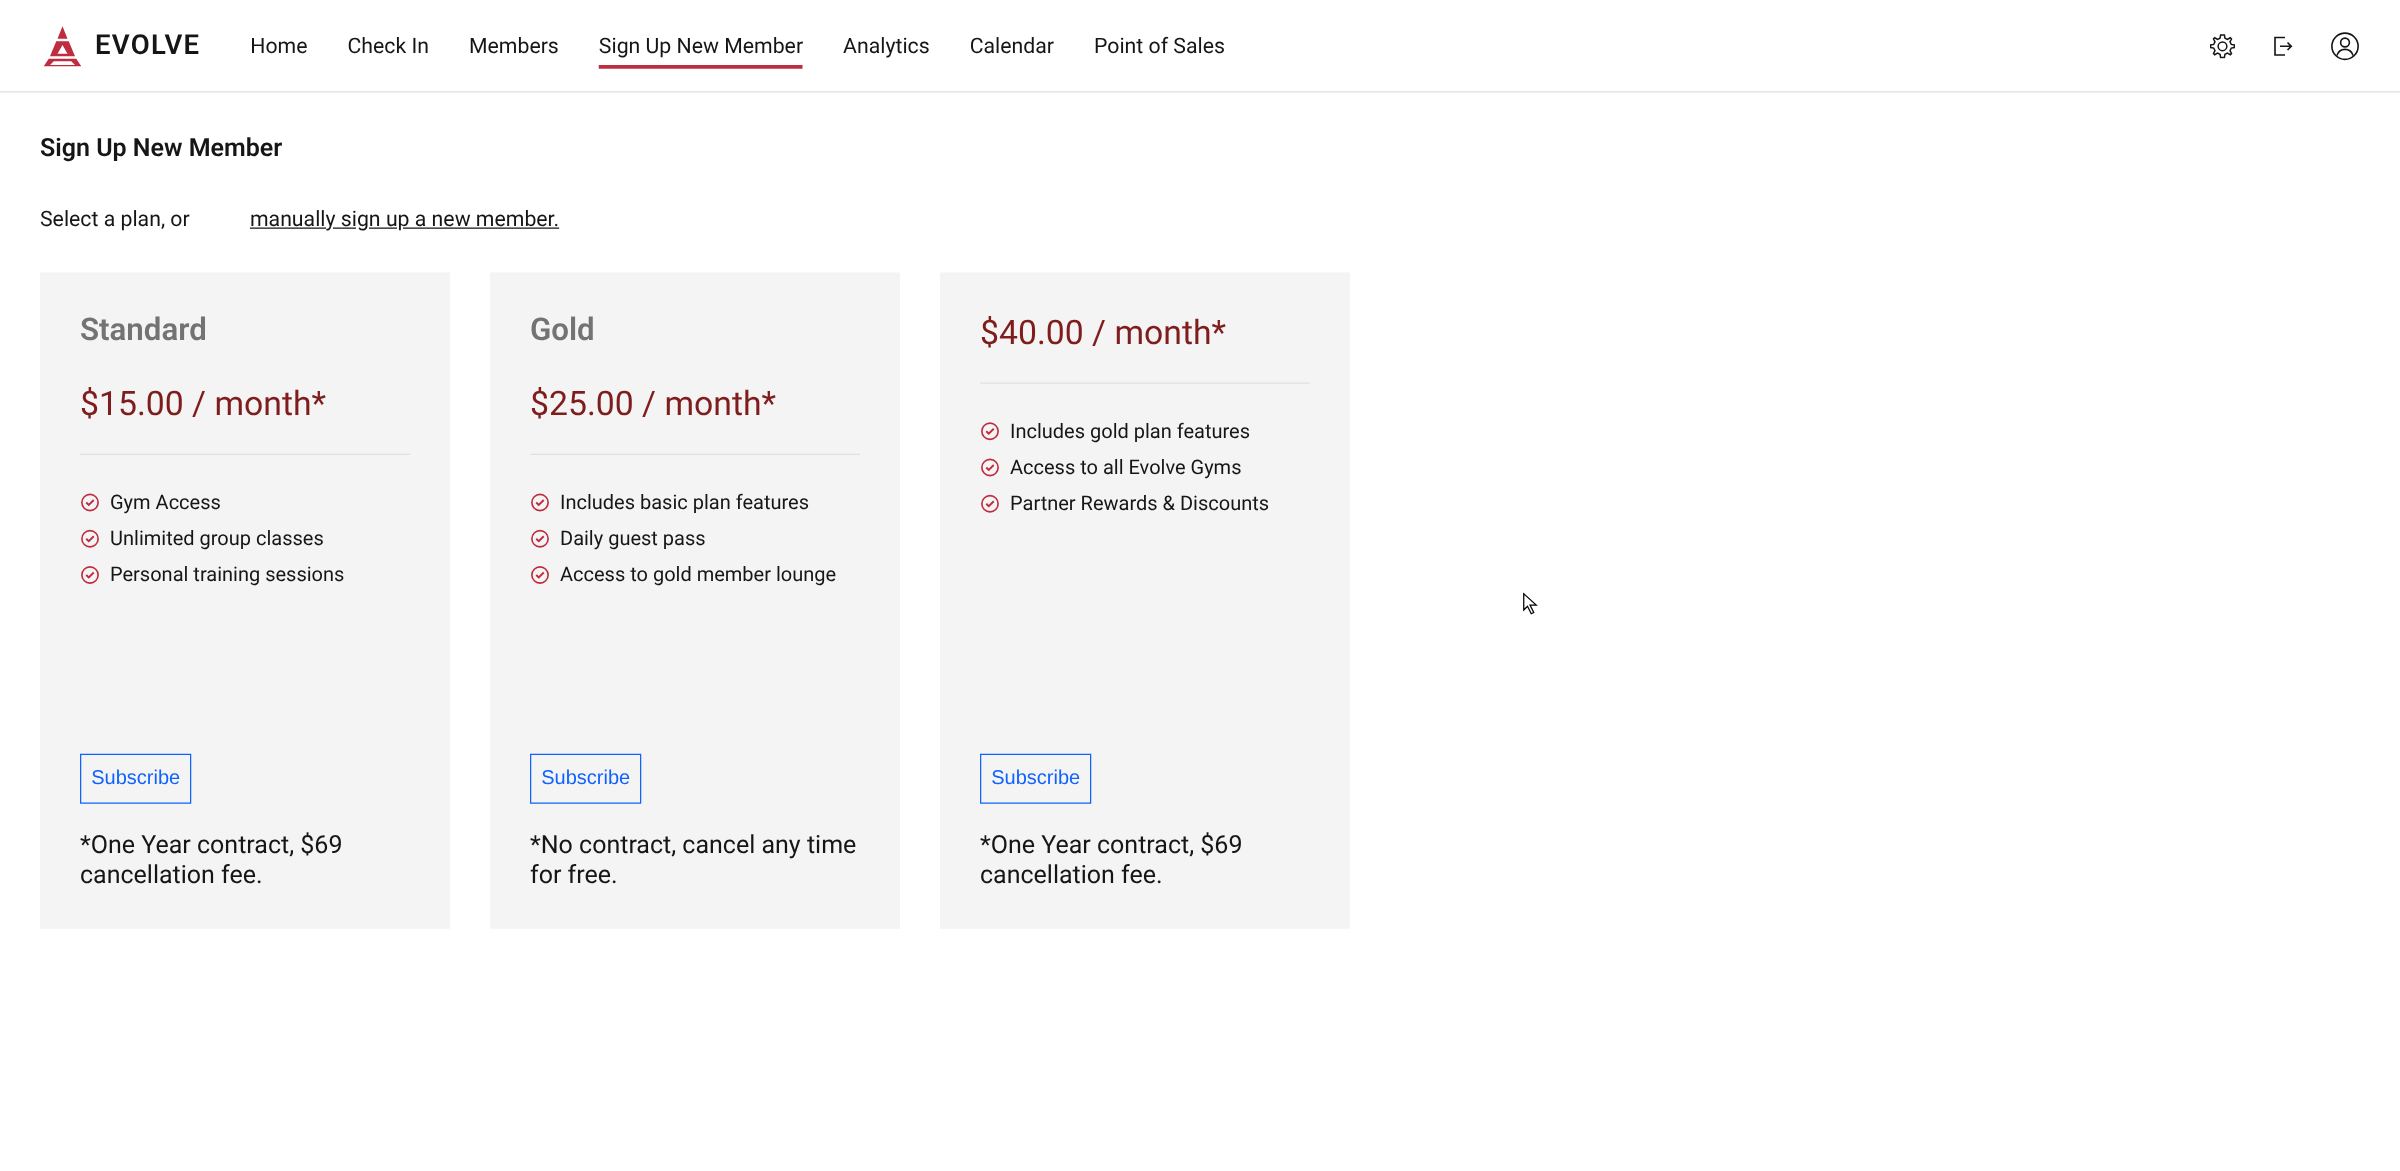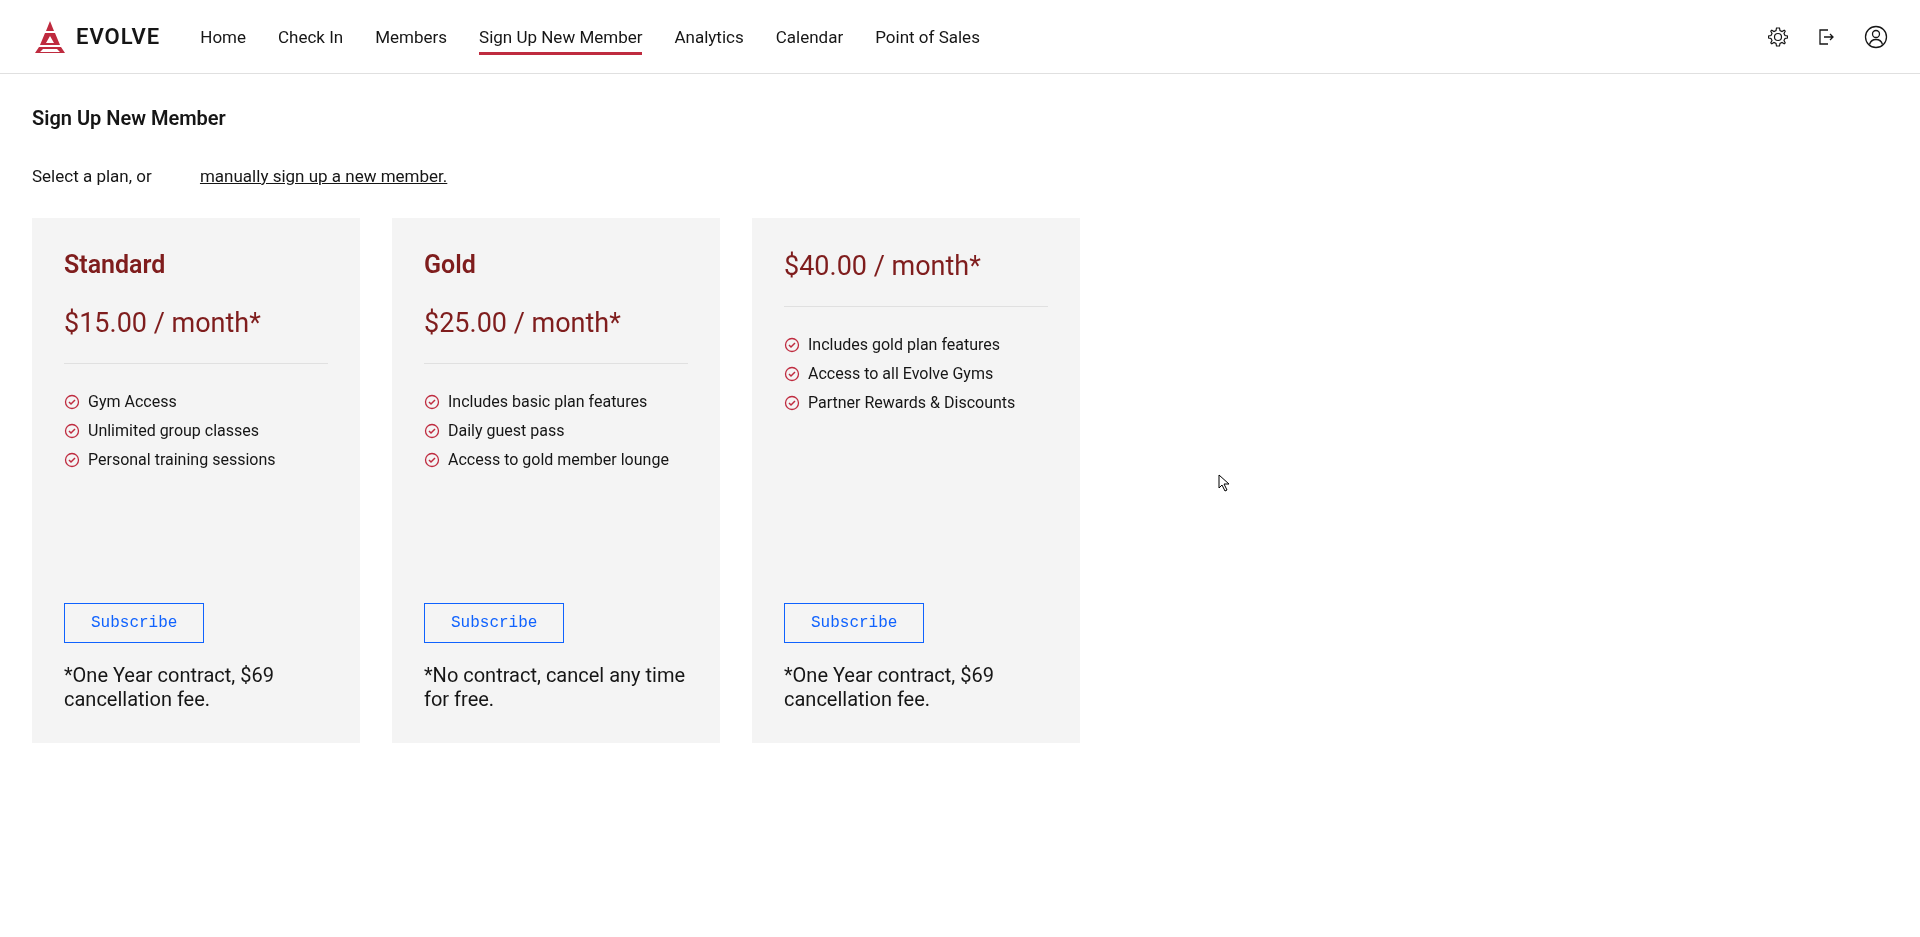--- a/index.html
+++ b/index.html
@@ -101,21 +101,21 @@
       background: #f4f4f4;
       padding: 32px;
       min-height: 525px;
       display: flex;
       flex-direction: column;
     }
     .plan-name {
       font-size: 25px;
       font-weight: 600;
       margin-bottom: 28px;
-      color: #7f1d1d;
+      color: #737373;
     }
     .plan-price {
       font-size: 27px;
       font-weight: 400;
       margin-bottom: 0;
       color: #7f1d1d;
     }
     .plan-divider {
       border: none;
       border-top: 1px solid #e0e0e0;
@@ -137,28 +137,27 @@
     .check-icon {
       width: 16px;
       height: 16px;
       flex-shrink: 0;
     }
     .card-footer {
       margin-top: auto;
     }
     .subscribe-btn {
       display: inline-block;
-      padding: 10px 26px;
+      padding: 10px 8px;
       border: 1px solid #0f62fe;
       color: #0f62fe;
       background: transparent;
       font-size: 16px;
       cursor: pointer;
       margin-bottom: 20px;
-      font-family: Liberation Mono, monospace;
     }
     .fine-print {
       font-size: 20px;
       color: #161616;
     }
     .cursor {
       position: absolute;
       left: 1218px;
       top: 474px;
       width: 14px;

